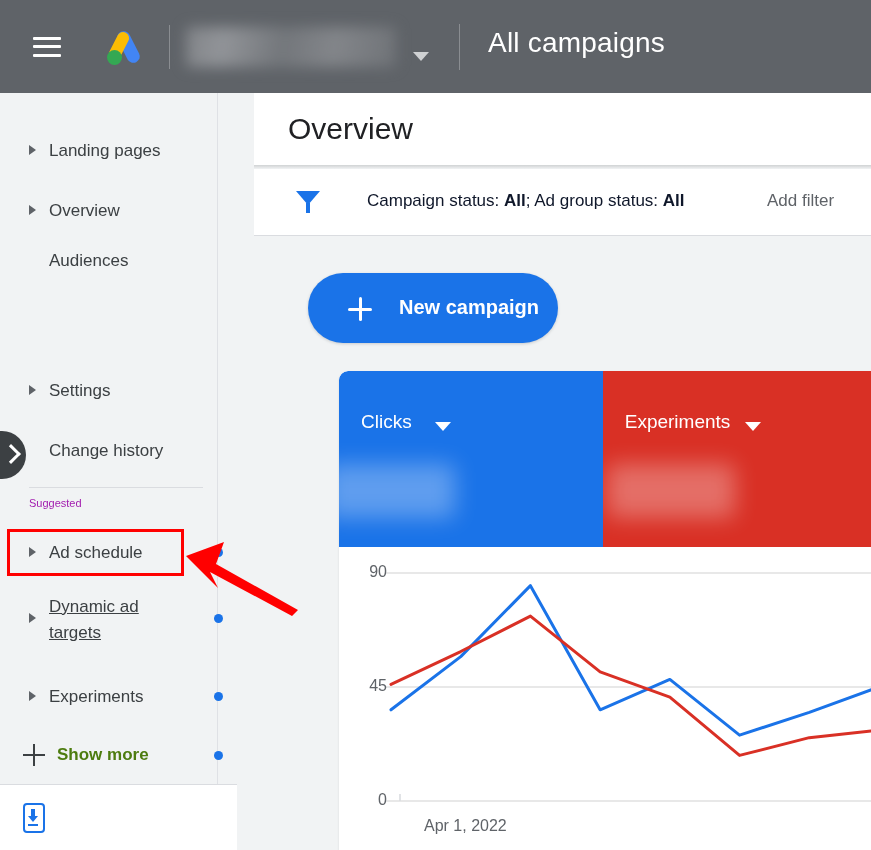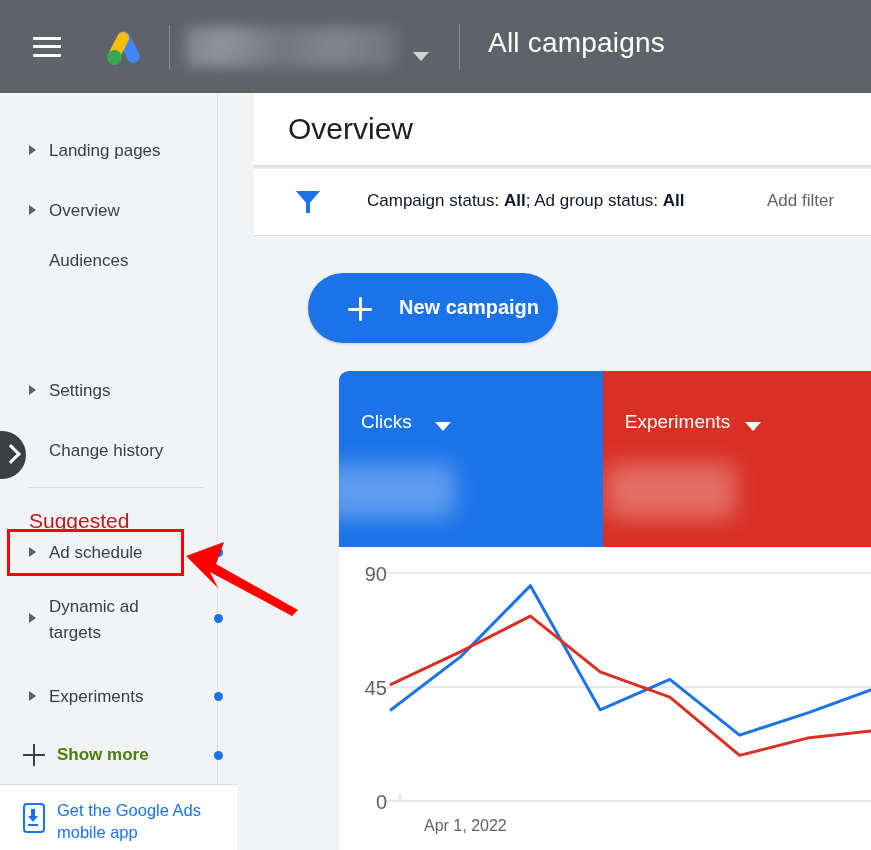--- a/index.html
+++ b/index.html
@@ -156,41 +156,41 @@
     left: 49px;
     font-size: 17px;
     color: #3c4043;
     white-space: nowrap;
     line-height: 21px;
   }
   .nav-label.two-line {
     white-space: normal;
     width: 120px;
     line-height: 26px;
+    text-decoration: underline;
   }
   .nav-dot {
     position: absolute;
     left: 214px;
     width: 9px; height: 9px;
     border-radius: 50%;
     background: #1a73e8;
   }
   .nav-sep {
     position: absolute;
     left: 29px;
     width: 174px;
     height: 1px;
     background: #dadce0;
   }
   .nav-section-title {
     position: absolute;
     left: 29px;
-    font-size: 21px;
-    color: #b91c1c;
-    margin-top: 12px;
+    font-size: 11px;
+    color: #a21caf;
   }
   .plus-icon {
     position: absolute;
     left: 23px;
     width: 22px;
     height: 22px;
   }
   .plus-icon:before, .plus-icon:after {
     content: "";
     position: absolute;
@@ -451,21 +451,21 @@
 
   .chart-area {
     position: absolute;
     left: 0; top: 176px;
     width: 540px; height: 304px;
     background: #ffffff;
   }
   .chart-svg { display: block; }
   .y-tick {
     position: absolute;
-    font-size: 20px;
+    font-size: 16px;
     color: #5f6368;
     text-align: right;
     width: 34px;
   }
   .x-tick {
     position: absolute;
     font-size: 16px;
     color: #5f6368;
     white-space: nowrap;
   }
@@ -565,21 +565,20 @@
       <span class="show-more-label">Show more</span>
       <span class="nav-dot"></span>
     </div>
 
     <div class="sidebar-footer">
       <div class="phone-icon">
         <span class="dl-arrow"></span>
         <span class="dl-head"></span>
         <span class="dl-base"></span>
       </div>
-      <div class="mobile-link">Get the Google Ads mobile app</div>
     </div>
   </div>
 
   <div class="expand-btn">
     <span class="chev"></span>
   </div>
 
   <div class="scroll-track">
     <div class="scroll-thumb"></div>
   </div>

